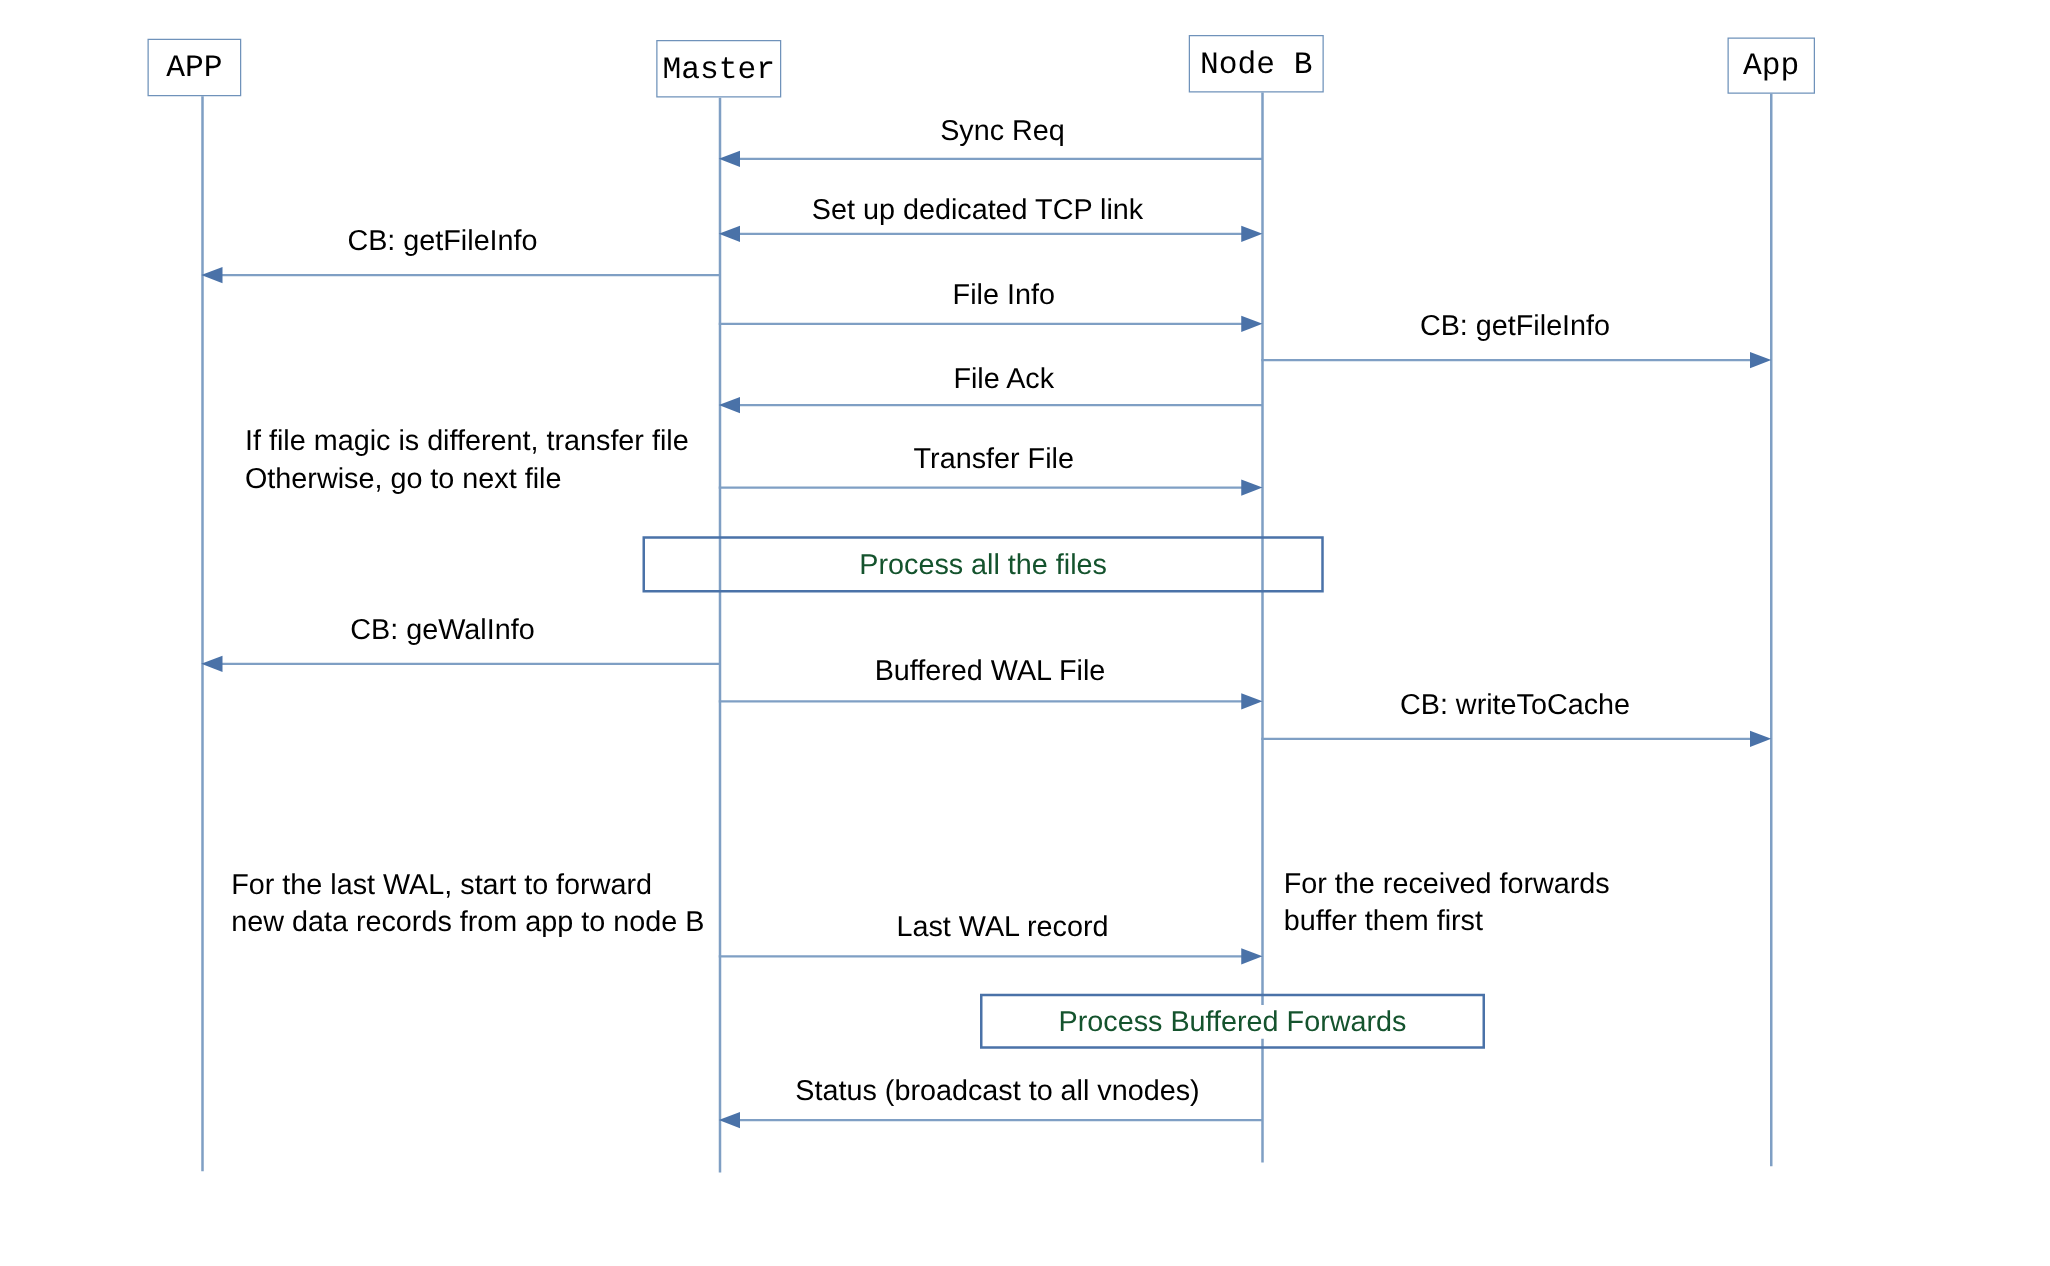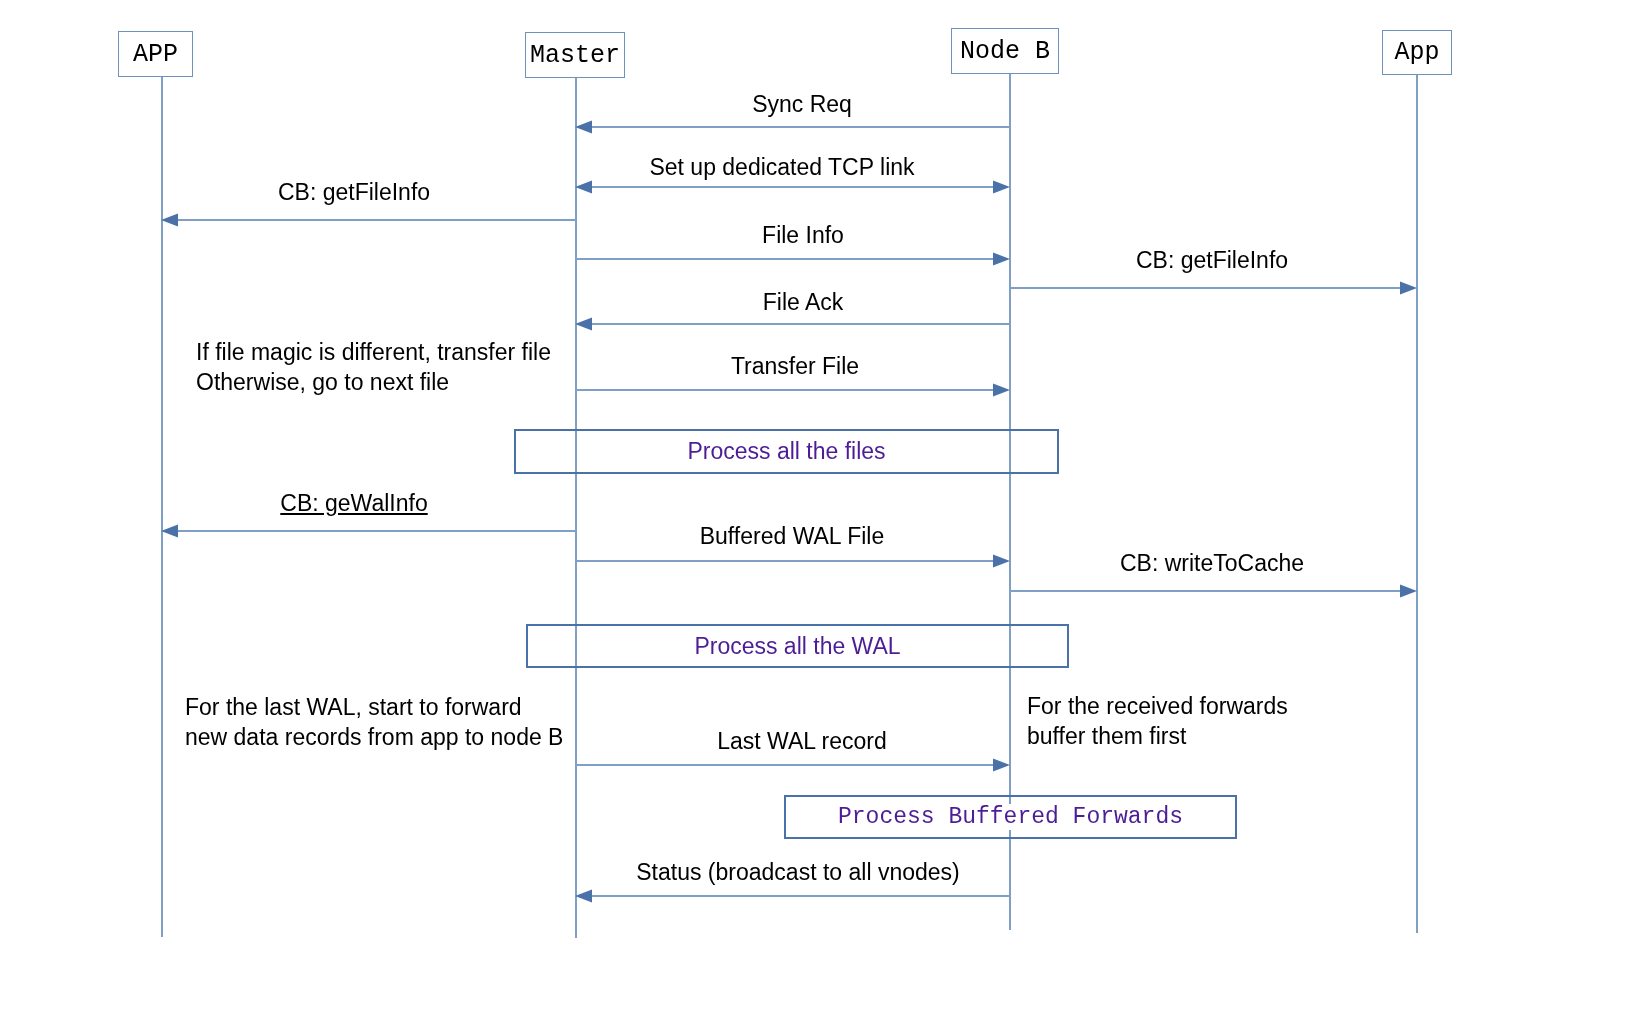--- a/index.html
+++ b/index.html
@@ -66,21 +66,21 @@
   
   .proc-box{
     position:absolute;
     box-sizing:border-box;
     border:2.4px solid #4a72a8;
     background:transparent;
     display:flex;
     align-items:center;
     justify-content:center;
     font-size:23px;
-    color:#4c1d95;
+    color:#14532d;
     white-space:nowrap;
   }
   .proc-box span{position:relative;z-index:3;background:#ffffff;padding:0 6px;}
 </style>
 </head>
 <body>
 
 <div id="canvas">
 
   <div class="lifeline" style="left:161px; top:75px;  height:862px;"></div>
@@ -161,21 +161,21 @@
     <svg width="435" height="18" viewBox="0 0 435 18">
       <line x1="0" y1="9" x2="421" y2="9" stroke="#7f9fc4" stroke-width="1.8"></line>
       <path d="M435,9 L418,2.5 L418,15.5 Z" fill="#4a72a8"></path>
     </svg>
   </div>
 
   <div class="proc-box" style="left:514px; top:429px; width:545px; height:45px;">
     <span>Process all the files</span>
   </div>
 
-  <div class="msg-label center" style="left:354px; top:491px;text-decoration:underline;">CB: geWalInfo</div>
+  <div class="msg-label center" style="left:354px; top:491px;">CB: geWalInfo</div>
   <div class="arrow" style="left:161px; top:522px; width:415px;">
     <svg width="415" height="18" viewBox="0 0 415 18">
       <line x1="14" y1="9" x2="415" y2="9" stroke="#7f9fc4" stroke-width="1.8"></line>
       <path d="M0,9 L17,2.5 L17,15.5 Z" fill="#4a72a8"></path>
     </svg>
   </div>
 
   <div class="msg-label center" style="left:792px; top:524px;">Buffered WAL File</div>
   <div class="arrow" style="left:575px; top:552px; width:435px;">
     <svg width="435" height="18" viewBox="0 0 435 18">
@@ -185,39 +185,36 @@
   </div>
 
   <div class="msg-label center" style="left:1212px; top:551px;">CB: writeToCache</div>
   <div class="arrow" style="left:1009px; top:582px; width:408px;">
     <svg width="408" height="18" viewBox="0 0 408 18">
       <line x1="0" y1="9" x2="394" y2="9" stroke="#7f9fc4" stroke-width="1.8"></line>
       <path d="M408,9 L391,2.5 L391,15.5 Z" fill="#4a72a8"></path>
     </svg>
   </div>
 
-  <div class="proc-box" style="left:526px; top:624px; width:543px; height:44px;">
-    <span>Process all the WAL</span>
-  </div>
 
   <div class="note" style="left:1027px; top:691px; width:330px;">For the received forwards
 buffer them first</div>
 
   <div class="note" style="left:185px; top:692px; width:400px;">For the last WAL, start to forward
 new data records from app to node B</div>
 
   <div class="msg-label center" style="left:802px; top:729px;">Last WAL record</div>
   <div class="arrow" style="left:575px; top:756px; width:435px;">
     <svg width="435" height="18" viewBox="0 0 435 18">
       <line x1="0" y1="9" x2="421" y2="9" stroke="#7f9fc4" stroke-width="1.8"></line>
       <path d="M435,9 L418,2.5 L418,15.5 Z" fill="#4a72a8"></path>
     </svg>
   </div>
 
-  <div class="proc-box" style="left:784px; top:795px; width:453px; height:44px;font-family:Liberation Mono, monospace;">
+  <div class="proc-box" style="left:784px; top:795px; width:404px; height:44px;">
     <span>Process Buffered Forwards</span>
   </div>
 
   <div class="msg-label center" style="left:798px; top:860px;">Status (broadcast to all vnodes)</div>
   <div class="arrow" style="left:575px; top:887px; width:435px;">
     <svg width="435" height="18" viewBox="0 0 435 18">
       <line x1="14" y1="9" x2="435" y2="9" stroke="#7f9fc4" stroke-width="1.8"></line>
       <path d="M0,9 L17,2.5 L17,15.5 Z" fill="#4a72a8"></path>
     </svg>
   </div>

